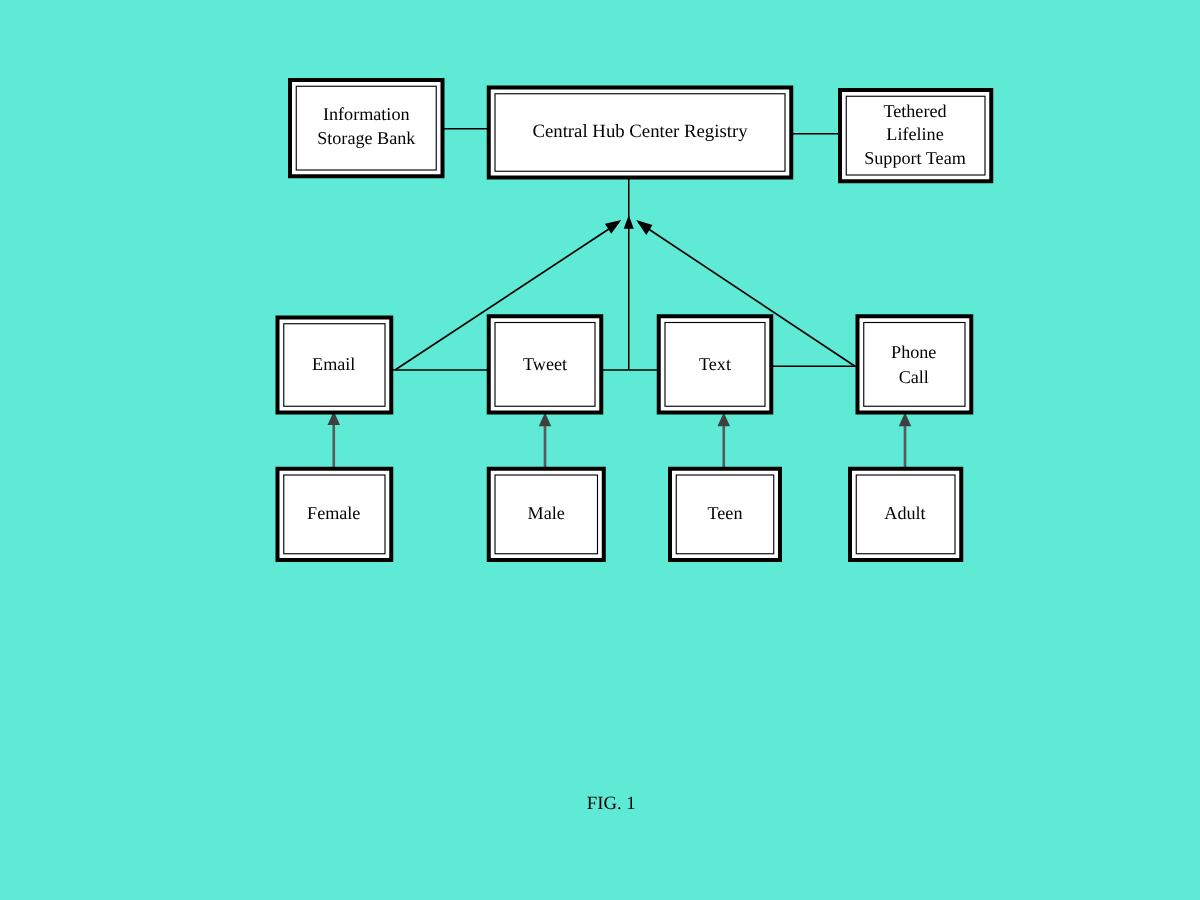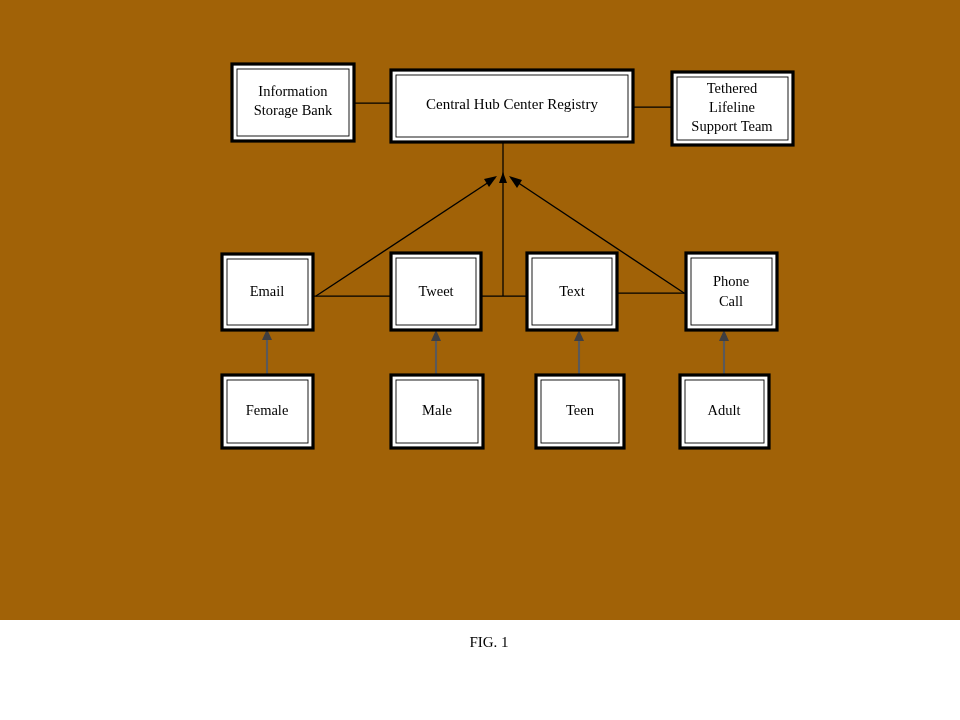--- a/index.html
+++ b/index.html
@@ -9,22 +9,22 @@
   }
   body {
     width: 960px;
     height: 720px;
     font-family: "Liberation Serif", "DejaVu Serif", serif;
     overflow: hidden;
   }
   #figure-root {
     position: relative;
     width: 960px;
-    height: 620px;
-    background: #a16207;
+    height: 720px;
+    background: #5eead4;
   }
   svg#diagram {
     position: absolute;
     left: 0;
     top: 0;
     width: 960px;
     height: 720px;
     display: block;
   }
   .node-rect {

